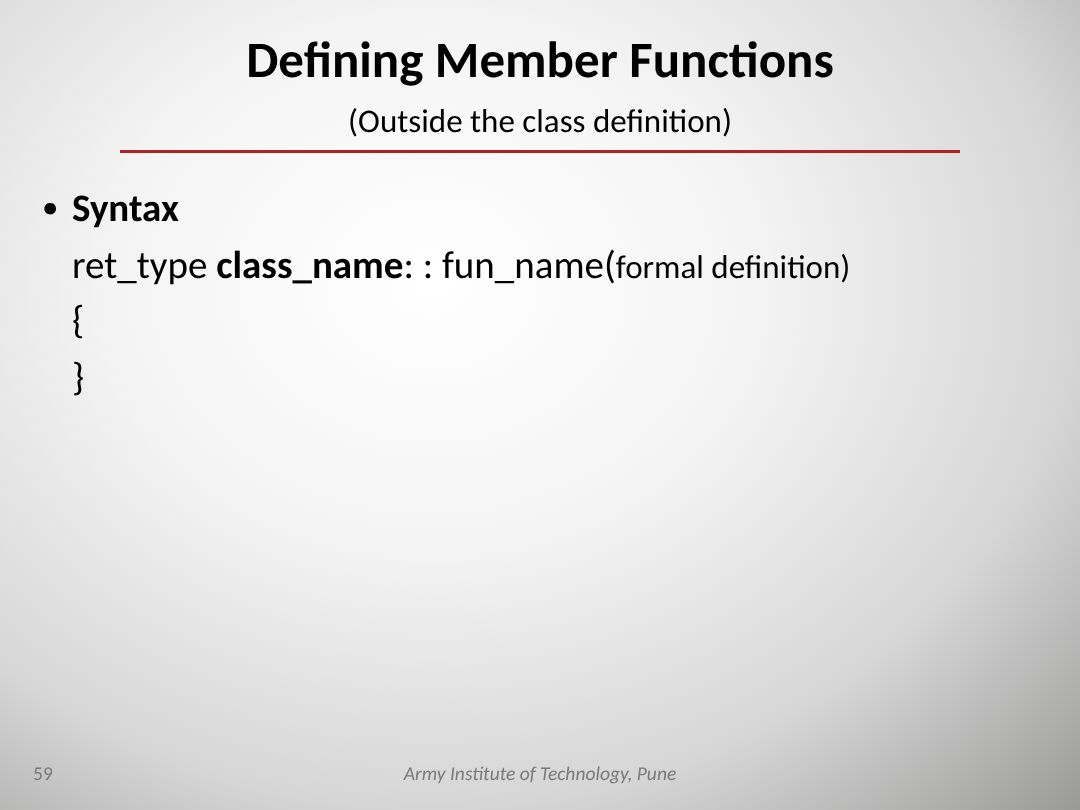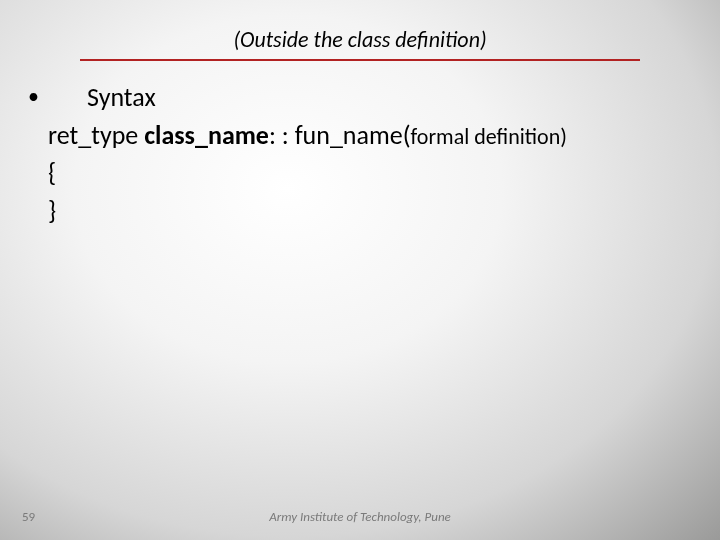--- a/index.html
+++ b/index.html
@@ -26,21 +26,20 @@
     font-size: 34px;
     font-weight: 700;
     color: #000;
     margin: 0;
   }
   .subtitle {
     font-size: 22px;
     font-weight: 400;
     color: #000;
     margin: 6px 0 6px 0;
-    font-style: italic;
   }
   .rule {
     width: 560px;
     height: 0;
     border: none;
     border-top: 2px solid #b22222;
     margin: 0 auto 18px auto;
   }
   .content {
     padding: 0 28px 0 28px;
@@ -53,22 +52,21 @@
     align-items: flex-start;
   }
   .bullet {
     width: 20px;
     flex: 0 0 20px;
     font-size: 22px;
     line-height: 1.6;
     text-align: left;
   }
   .syntax-label {
-    font-weight: 400;
-    margin-left: 39px;
+    font-weight: 700;
   }
   .code-lines {
     padding-left: 20px;
   }
   .small {
     font-size: 22px;
   }
   .indent {
     display: inline-block;
     width: 42px;
@@ -90,20 +88,21 @@
     color: #7a7a7a;
   }
   .footer .center { position: absolute; left: 50%; transform: translateX(-50%); font-style: italic; }
 </style>
 </head>
 <body>
 
 <div class="slide">
 
   <div class="title-block">
+    <h1 class="title">Defining Member Functions</h1>
     <div class="subtitle">(Outside the class definition)</div>
     <hr class="rule">
   </div>
 
   <div class="content">
     <div class="bullet-row">
       <div class="bullet">•</div>
       <div class="syntax-label">Syntax</div>
     </div>
 

